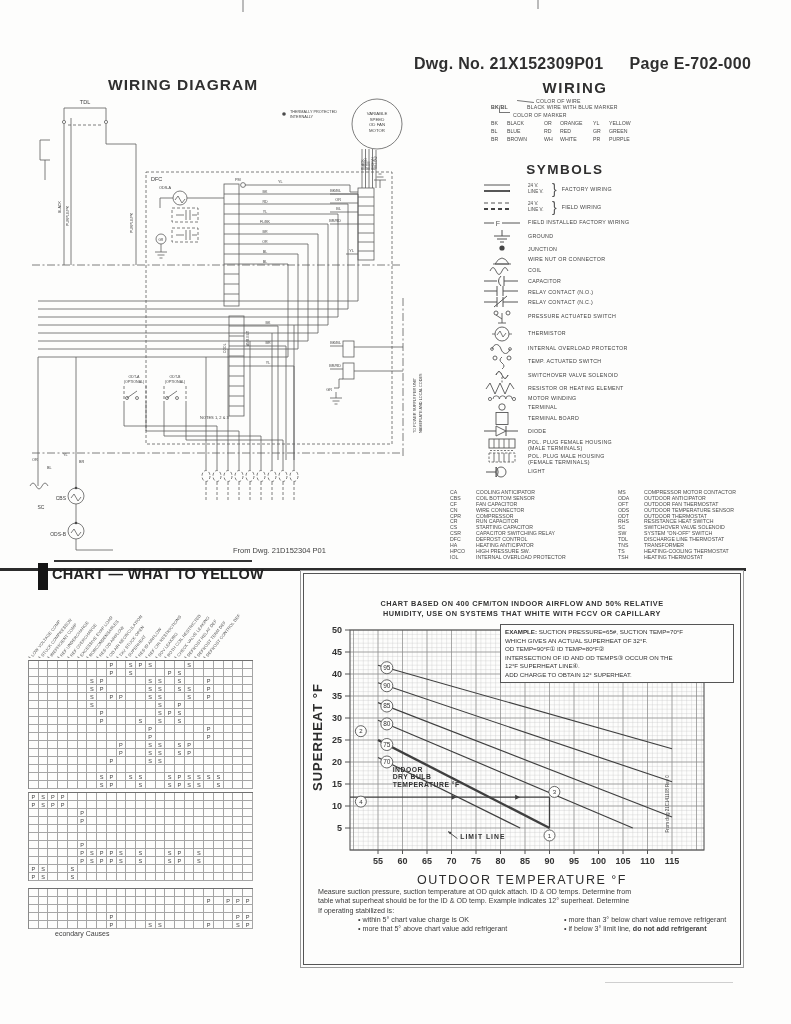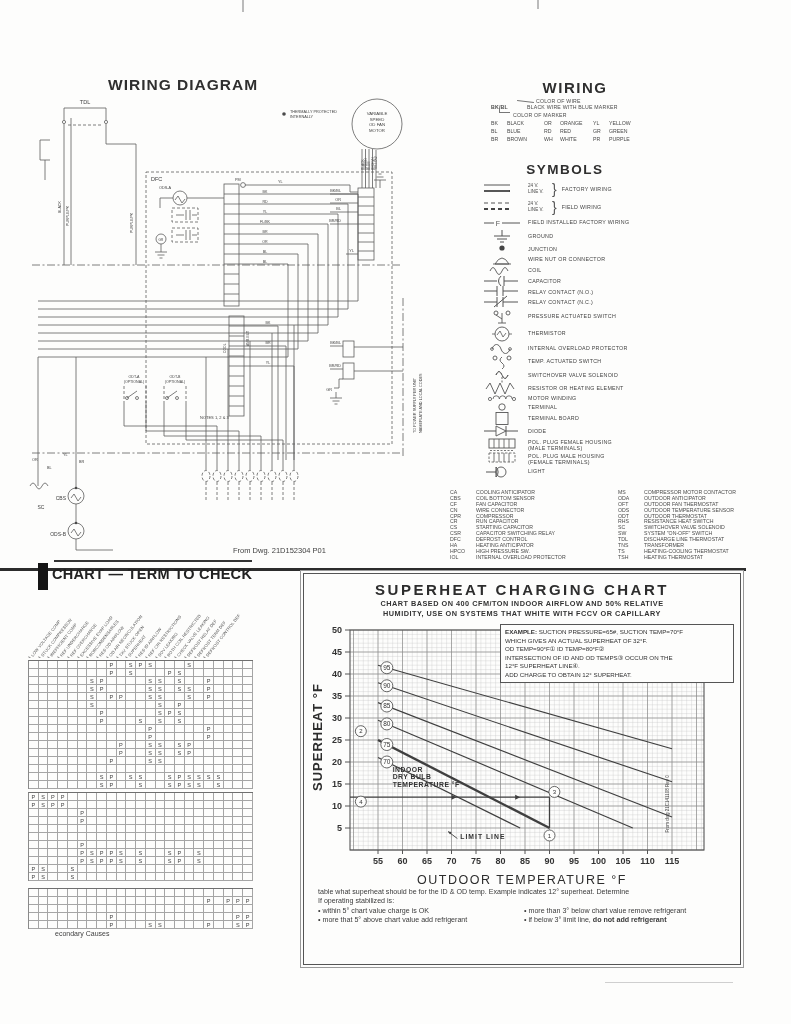--- a/index.html
+++ b/index.html
@@ -52,39 +52,42 @@
      background:#fdfdfc; padding:3px 4px; font-size:6.2px; line-height:1.38; color:#333; }
   .sh-example .ex1 { font-weight:bold; display:inline; }
   .sh-ylabel { position:absolute; left:-61px; top:155px; width:150px; height:16px;
      transform:rotate(-90deg); text-align:center; font-size:13px; font-weight:bold;
      letter-spacing:1px; color:#2d2d2d; }
   .sh-xlabel { position:absolute; top:299px; left:0; width:100%; text-align:center;
      font-size:12.5px; font-weight:normal; letter-spacing:1.5px; color:#2d2d2d; }
   .sh-footer { position:absolute; left:14px; top:314px; width:412px; font-size:7.1px;
      line-height:1.32; color:#3a3a3a; }
   .sh-bullets { display:flex; }
-  .sh-bullets .bcol { width:50%; }
+  .sh-bullets .bcol { width:50%;margin-left:40px; }
   .tail-line { position:absolute; left:605px; top:982px; width:128px; height:1px; background:#cfcfcf; }
   
   #wiring-svg { position:absolute; left:28px; top:88px; }
   #wiring-geom path, #wiring-geom rect, #wiring-geom circle, #wiring-geom ellipse
      { stroke:#5d5d5d; fill:none; stroke-width:.8; }
   #wiring-geom .dd { stroke-dasharray:8 2.5 2 2.5; }
   #wiring-geom .dsh { stroke-dasharray:3 2; }
   #wiring-geom .fll { fill:#4a4a4a; stroke:none; }
   #wiring-labels text { fill:#3f3f3f; font-family:"Liberation Sans",sans-serif; }
 </style>
 </head>
 <body>
 
 <div class="page">
 
   <div class="fold" style="left:242px;top:0;width:2px;height:12px"></div>
   <div class="fold" style="left:537px;top:0;width:1.5px;height:9px"></div>
 
+  <div class="hdr">
+    <span>Dwg. No. 21X152309P01</span><span class="pg">Page E-702-000</span>
+  </div>
 
   <div class="wd-title">WIRING DIAGRAM</div>
 
   <svg id="wiring-svg" width="410" height="478" viewBox="0 0 410 478">
     <g id="wiring-geom">
       <path d="M36 20 H78 M36 20 V32 M78 20 V32"></path>
       <circle cx="36" cy="34" r="1.6"></circle>
         <circle cx="78" cy="34" r="1.6"></circle>
       <path class="dsh" d="M40 37 H74"></path>
       <path d="M36 36 V177 M43 30 V177 M78 36 V56 H108 V177"></path>
@@ -527,21 +530,21 @@
       <div>IOL</div>
       <div>INTERNAL OVERLOAD PROTECTOR</div>
       <div>TSH</div>
       <div>HEATING THERMOSTAT</div>
     </div>
 
   <div class="divider"></div>
   <div class="notch"></div>
 
   <div class="cc-rule"></div>
-  <div class="cc-title">CHART — TERM TO CHECK</div>
+  <div class="cc-title">CHART — WHAT TO YELLOW</div>
   <div id="cc-head">
       <div class="cc-diag" style="left: 4px;">LOW VOLTAGE COMP</div>
       <div class="cc-diag" style="left: 13.74px;">STUCK COMPRESSOR</div>
       <div class="cc-diag" style="left: 23.48px;">INEFFICIENT COMP</div>
       <div class="cc-diag" style="left: 33.22px;">REF UNDERCHARGE</div>
       <div class="cc-diag" style="left: 42.96px;">REF OVERCHARGE</div>
       <div class="cc-diag" style="left: 52.7px;">EXCESSIVE EVAP LOAD</div>
       <div class="cc-diag" style="left: 62.44px;">NONCONDENSABLES</div>
       <div class="cc-diag" style="left: 72.18px;">RES OD AIRFLOW</div>
       <div class="cc-diag" style="left: 81.92px;">OD AIR RECIRCULATION</div>
@@ -1300,21 +1303,20 @@
         <div class="cc-cell">P</div>
         <div class="cc-cell"></div>
         <div class="cc-cell"></div>
         <div class="cc-cell">S</div>
         <div class="cc-cell">P</div>
       </div>
     </div>
   <div class="cc-caption">econdary Causes</div>
 
   <div class="sh-panel">
-    <div class="sh-title">SUPERHEAT CHARGING CHART</div>
     <div class="sh-sub" style="top:25px">CHART BASED ON 400 CFM/TON INDOOR AIRFLOW AND 50% RELATIVE</div>
     <div class="sh-sub" style="top:35px">HUMIDITY, USE ON SYSTEMS THAT WHITE WITH  FCCV OR CAPILLARY</div>
     <svg id="sh-svg" width="420" height="252" viewBox="0 0 420 252">
         <g>
           <line x1="39.5" y1="8" x2="39.5" y2="228" stroke="#c6c6c6" stroke-width="0.35"></line>
           <line x1="44.4" y1="8" x2="44.4" y2="228" stroke="#c6c6c6" stroke-width="0.35"></line>
           <line x1="49.3" y1="8" x2="49.3" y2="228" stroke="#c6c6c6" stroke-width="0.35"></line>
           <line x1="54.2" y1="8" x2="54.2" y2="228" stroke="#c6c6c6" stroke-width="0.35"></line>
           <line x1="59.1" y1="8" x2="59.1" y2="228" stroke="#c6c6c6" stroke-width="0.35"></line>
           <line x1="64" y1="8" x2="64" y2="228" stroke="#c6c6c6" stroke-width="0.35"></line>
@@ -1569,20 +1571,21 @@
       <span>SUCTION PRESSURE=65#, SUCTION TEMP=70°F</span>
       <div>WHICH GIVES AN ACTUAL SUPERHEAT OF 32°F.</div>
       <div>OD TEMP=90°F① ID TEMP=80°F②</div>
       <div>INTERSECTION OF ID AND OD TEMPS③ OCCUR ON THE</div>
       <div>12°F SUPERHEAT LINE④.</div>
       <div>ADD CHARGE TO OBTAIN 12° SUPERHEAT.</div>
     </div>
     <div class="sh-ylabel">SUPERHEAT °F</div>
     <div class="sh-xlabel">OUTDOOR TEMPERATURE °F</div>
     <div class="sh-footer">
+      <div>Measure suction pressure, suction temperature at OD quick attach. ID &amp; OD temps. Determine from</div>
       <div>table what superheat should be for the ID &amp; OD temp. Example indicates 12° superheat. Determine</div>
       <div>If operating stabilized is:</div>
       <div class="sh-bullets">
         <div class="bcol">
           <div>• <span>within 5° chart value charge is OK</span></div>
           <div>• <span>more that 5° above chart value add refrigerant</span></div>
         </div>
         <div class="bcol">
           <div>• <span>more than 3° below chart value remove refrigerant</span></div>
           <div>• <span>if below 3° limit line, </span><b>do not add refrigerant</b></div>

